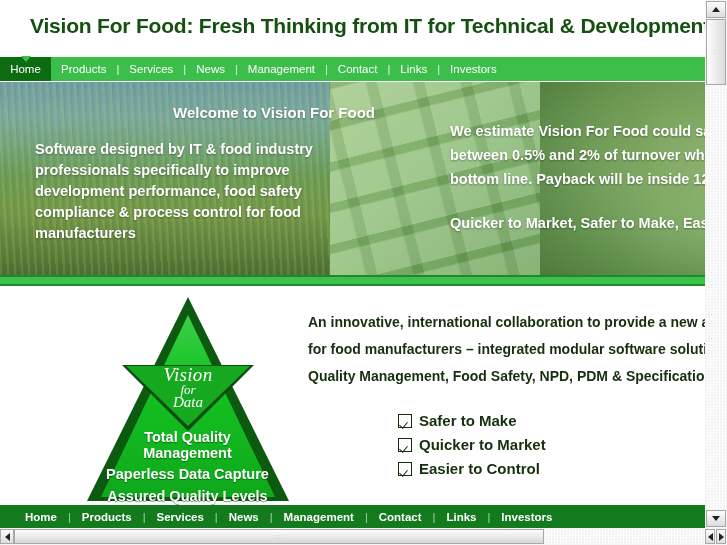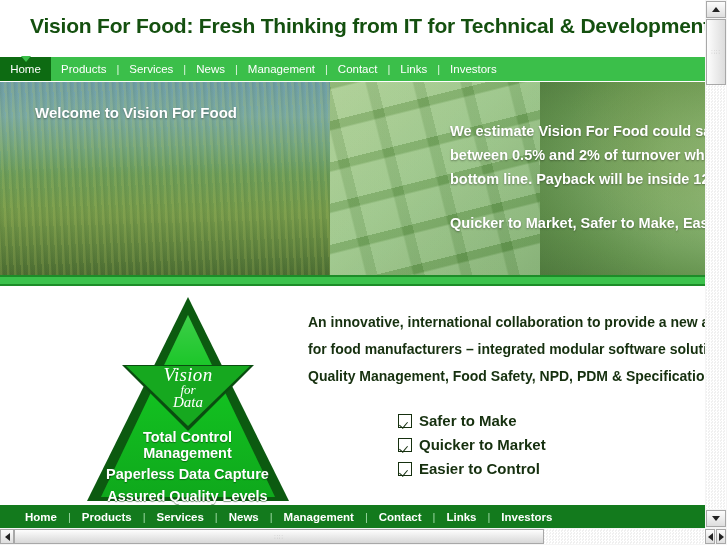--- a/index.html
+++ b/index.html
@@ -141,21 +141,21 @@
   }
   
   .banner-wash{
     position:absolute; inset:0;
     background:linear-gradient(to right, rgba(70,150,90,.10), rgba(70,150,90,.16));
     pointer-events:none;
   }
 
   .banner-text { position:absolute; color:#ffffff; font-weight:bold; text-shadow:0 1px 2px rgba(0,0,0,.35); }
   .banner-left { left:35px; top:22px; width:340px; }
-  .banner-left .bl-head { font-size:15px; margin-bottom:18px; }
+  .banner-left .bl-head { font-size:15px; margin-bottom:18px;text-align:right; }
   .banner-left .bl-body { font-size:14.5px; line-height:21px; }
   .banner-right { left:450px; top:37px; width:430px; }
   .banner-right .br-body { font-size:14.5px; line-height:24px; }
   .banner-right .br-tag { font-size:14.5px; margin-top:24px; }
 
   
   .divider {
     position:absolute; left:0; top:275px; width:905px; height:11px;
     background:#3cc24c;
     border-top:2px solid #1d8c28;
@@ -318,20 +318,21 @@
       </div>
 
       <div class="banner">
         <div class="banner-panel panel-wheat"></div>
         <div class="banner-panel panel-keyboard"></div>
         <div class="banner-panel panel-food"></div>
         <div class="banner-wash"></div>
 
         <div class="banner-text banner-left">
           <div class="bl-head">Welcome to Vision For Food</div>
+          <div class="bl-body">Software designed by IT &amp; food industry professionals specifically to improve development performance, food safety compliance &amp; process control for food manufacturers</div>
         </div>
 
         <div class="banner-text banner-right">
           <div class="br-body">We estimate Vision For Food could save manufacturers between 0.5% and 2% of turnover which will go straight on the bottom line. Payback will be inside 12 months.</div>
           <div class="br-tag">Quicker to Market, Safer to Make, Easier to Control</div>
         </div>
       </div>
 
       <div class="divider"></div>
 
@@ -342,21 +343,21 @@
           <div class="pyr-inner"></div>
           <div class="pyr-shade"></div>
           <div class="pyr-logo-tri"></div>
           <div class="pyr-logo-tri-in"></div>
           <div class="pyr-logo-text">
             <div class="l1">Vision</div>
             <div class="l2">for</div>
             <div class="l3">Data</div>
           </div>
           <div class="pyr-lines">
-            <div class="pl tight">Total Control</div>
+            <div class="pl tight">Total Quality</div>
             <div class="pl tight">Management</div>
             <div class="pl sp">Paperless Data Capture</div>
             <div class="pl sp">Assured Quality Levels</div>
           </div>
         </div>
 
         <div class="main-copy">
           <p>An innovative,  international  collaboration  to provide a new approach</p>
           <p>for food manufacturers  – integrated  modular  software  solutions  for</p>
           <p>Quality Management,  Food Safety, NPD, PDM &amp; Specification control.</p>

